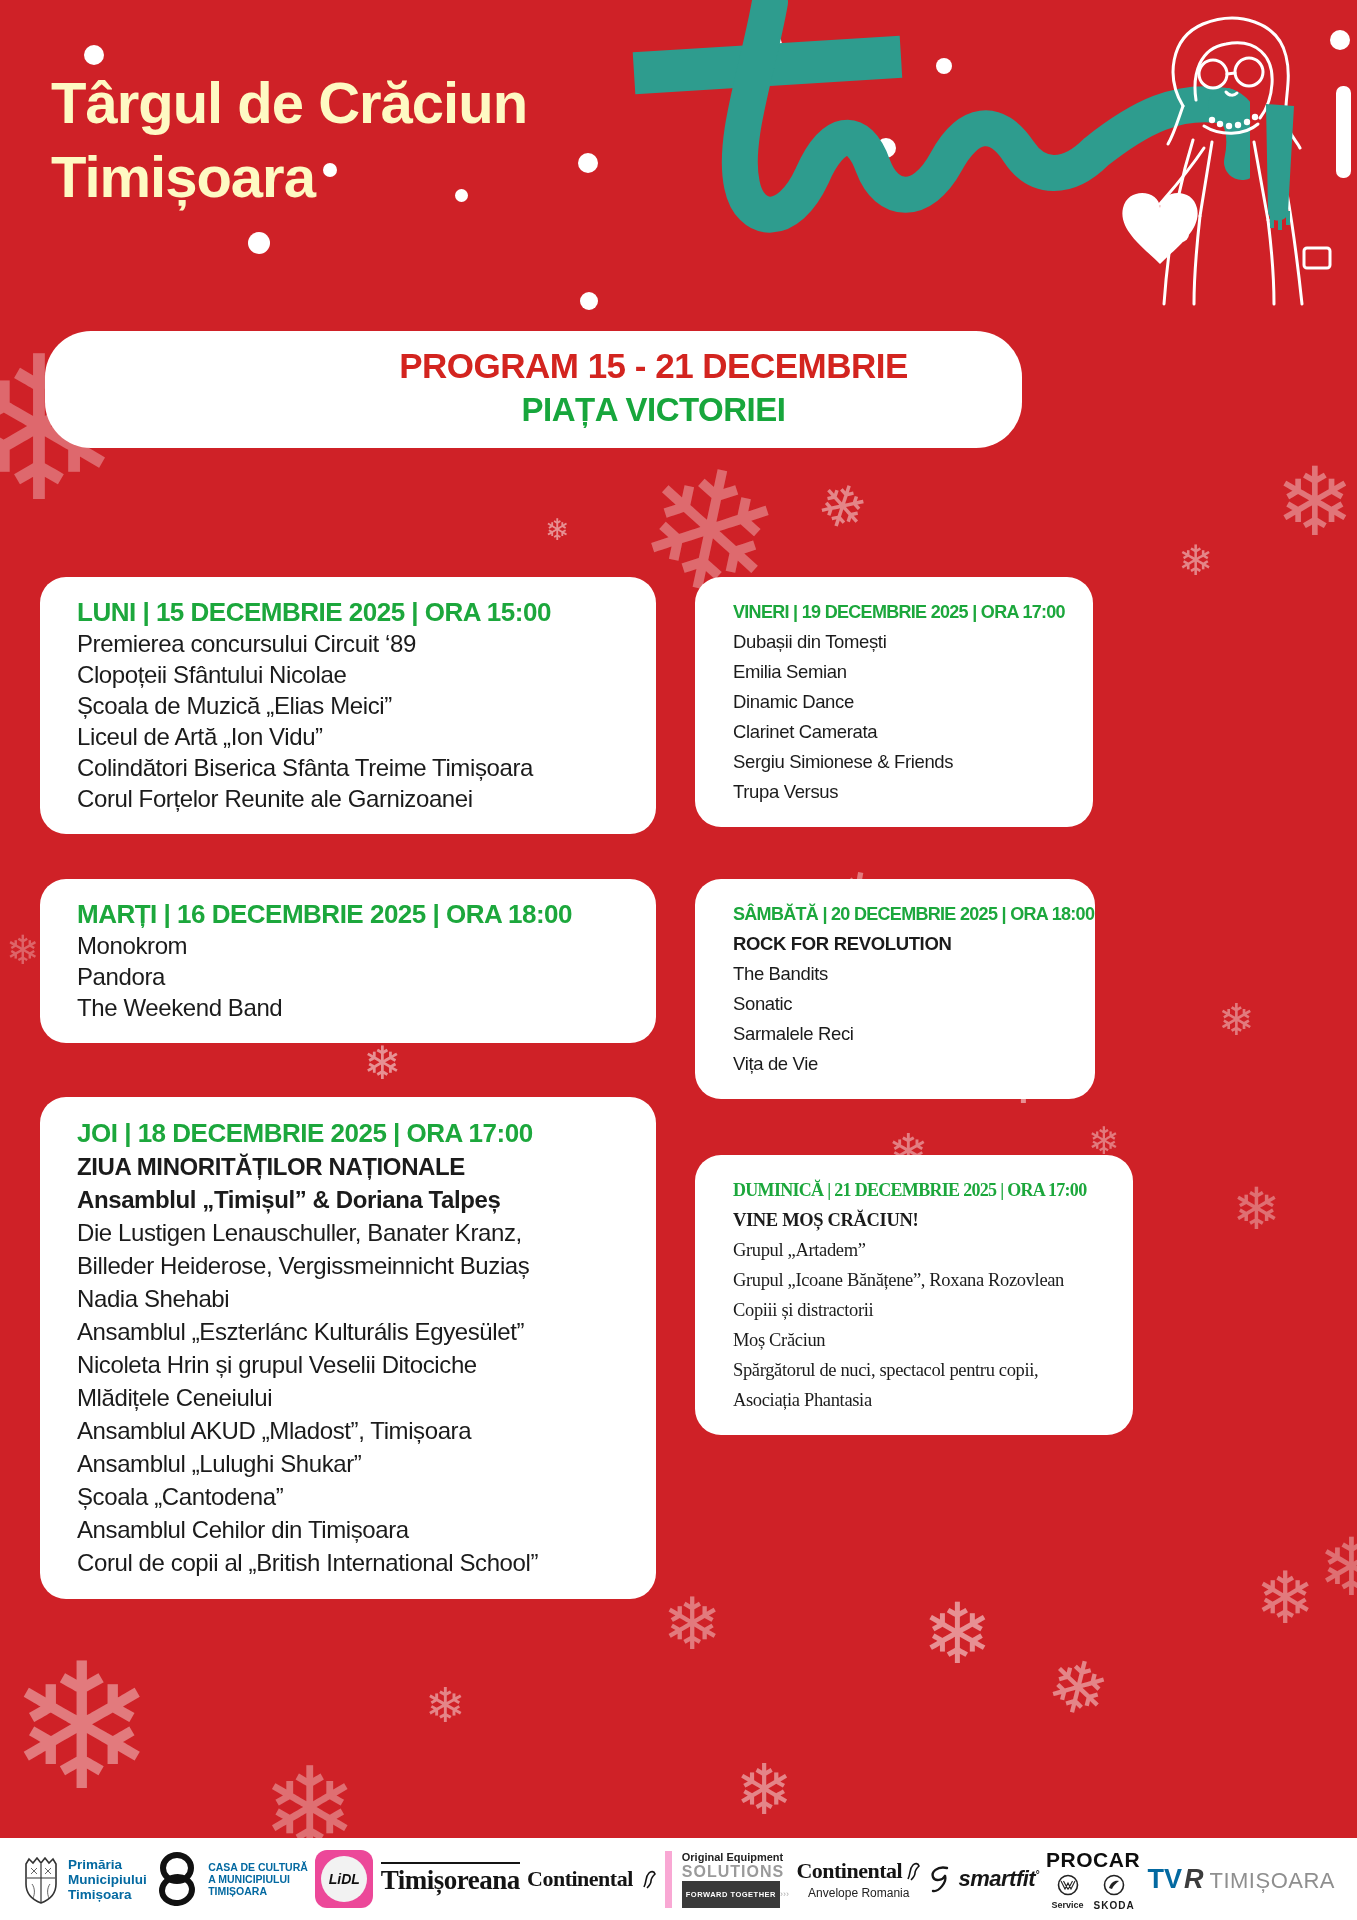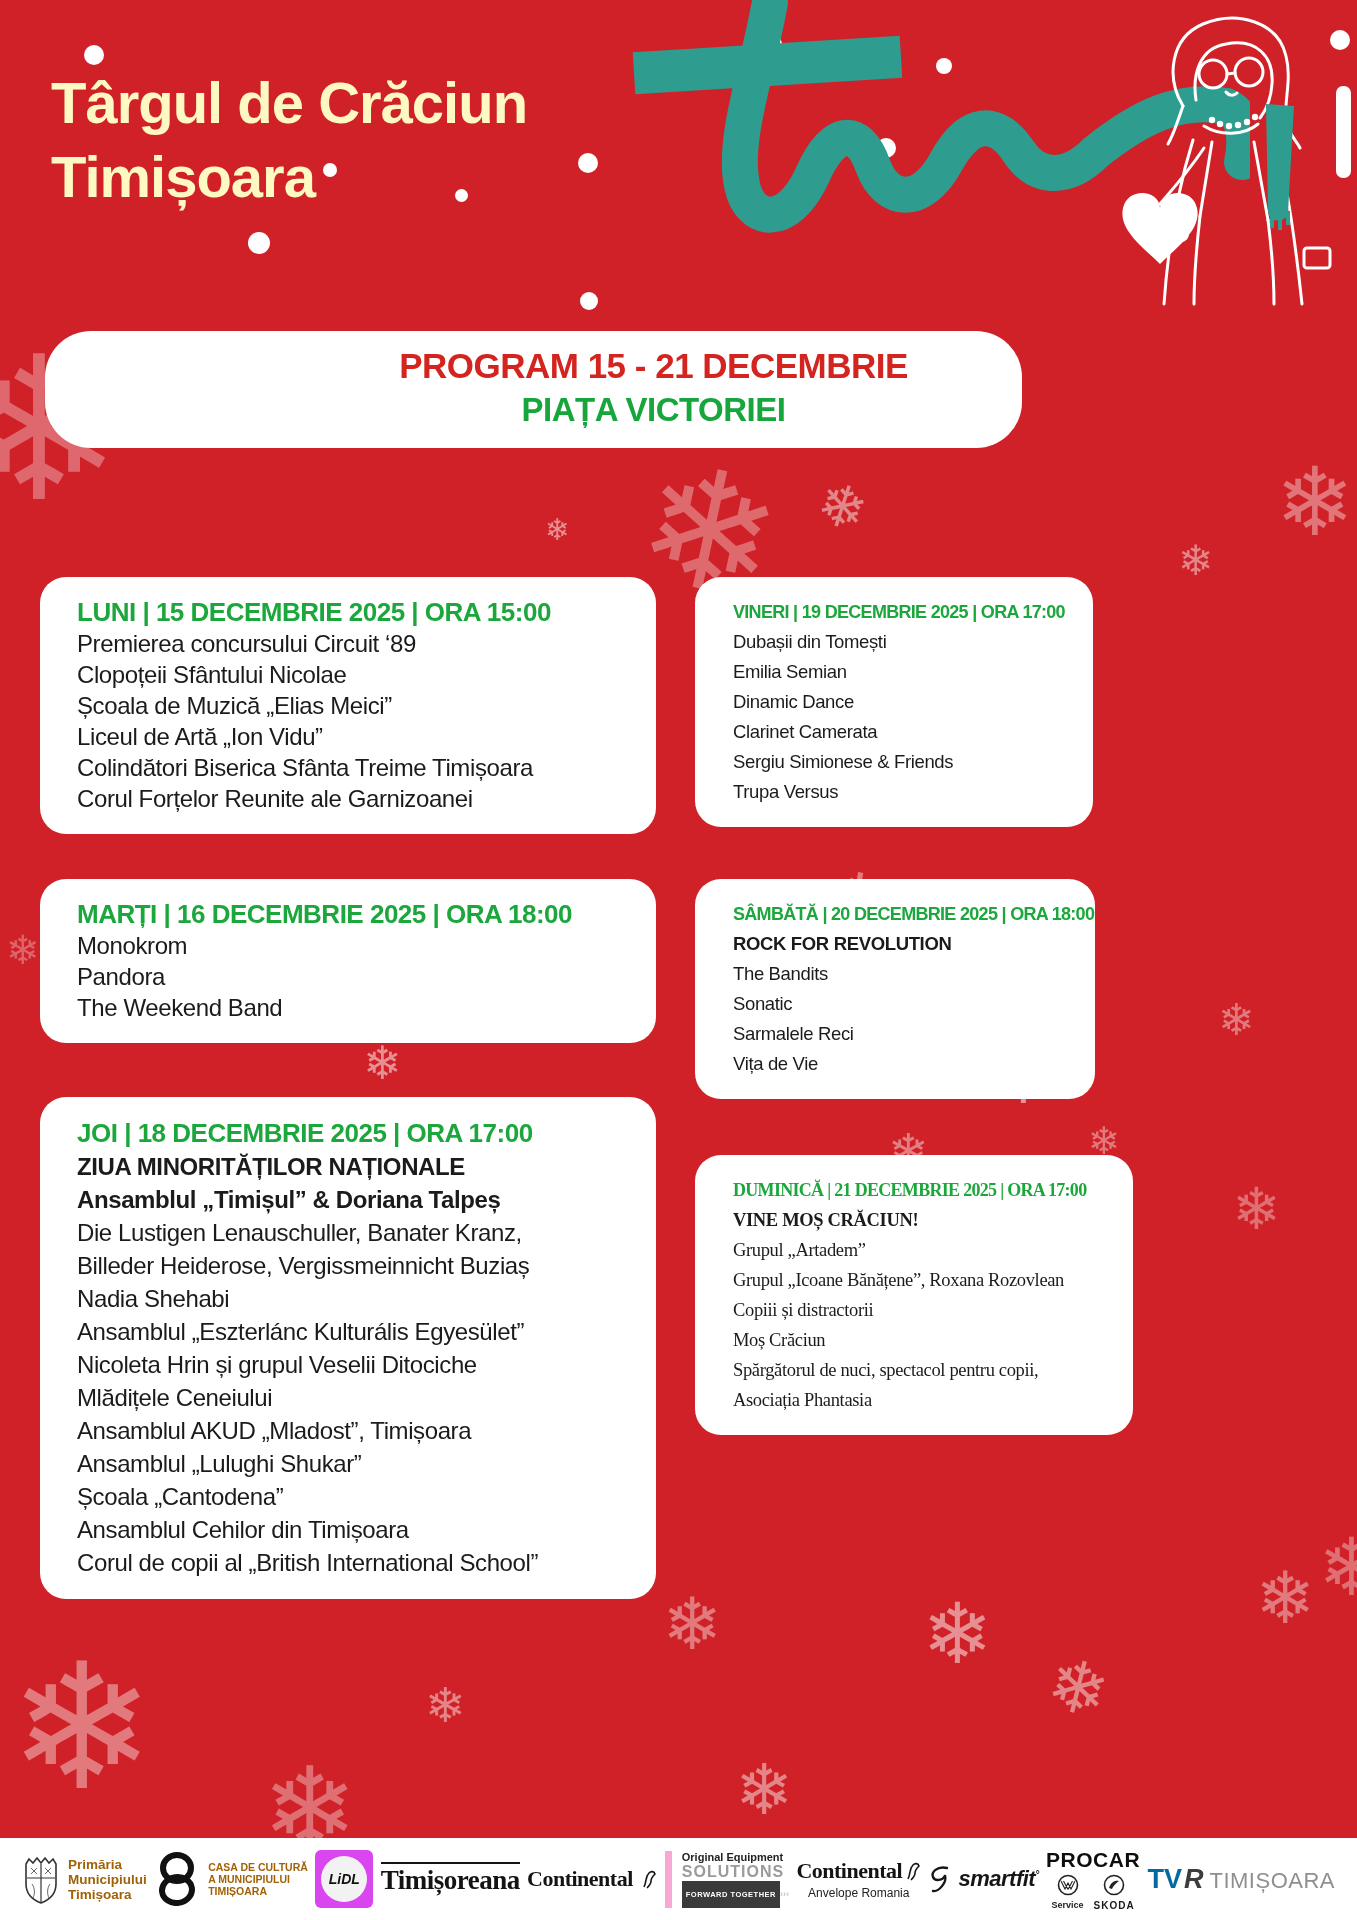--- a/index.html
+++ b/index.html
@@ -42,23 +42,23 @@
   #card-joi{top:1097px;}
   #card-joi .line,#card-joi .hdr{line-height:33px;}
   #card-vineri{left:695px;top:577px;width:398px;}
   #card-sambata{left:695px;top:879px;width:400px;}
   #card-duminica{left:695px;top:1155px;width:438px;font-family:Liberation Serif, serif;}
   
   .footer{position:absolute;left:0;top:1838px;width:1357px;height:82px;background:#fff;
           display:flex;align-items:center;justify-content:space-between;
           box-sizing:border-box;padding:0 22px;color:#111;}
   .flogo{display:flex;align-items:center;gap:8px;flex:0 0 auto;}
-  .flogo .txt3{font-size:13.5px;font-weight:bold;line-height:15px;color:#a16207;}
+  .flogo .txt3{font-size:13.5px;font-weight:bold;line-height:15px;color:#0369a1;}
   .flogo .txt3.small{font-size:10.5px;line-height:12px;}
-  .lidl-box{width:58px;height:58px;background:#d946ef;border-radius:6px;
+  .lidl-box{width:58px;height:58px;background:#ec4899;border-radius:12px;
             display:flex;align-items:center;justify-content:center;}
   .lidl-circle{width:46px;height:46px;background:#f2f2f2;border-radius:50%;
                display:flex;align-items:center;justify-content:center;
                font-weight:bold;font-style:italic;font-size:14px;color:#101010;}
   .serif-logo{font-family:"Liberation Serif","DejaVu Serif",serif;font-weight:bold;color:#141414;}
   .timisoreana{font-size:27px;letter-spacing:-0.5px;border-top:2px solid #141414;padding-top:1px;}
   .continental{font-size:22px;letter-spacing:-0.5px;}
   .oes{border-left:7px solid #f9a8d4;padding-left:10px;}
   .oes .l1{font-size:11px;font-weight:bold;color:#222;}
   .oes .l2{font-size:16px;color:#9a9a9a;letter-spacing:1px;font-weight:bold;}

